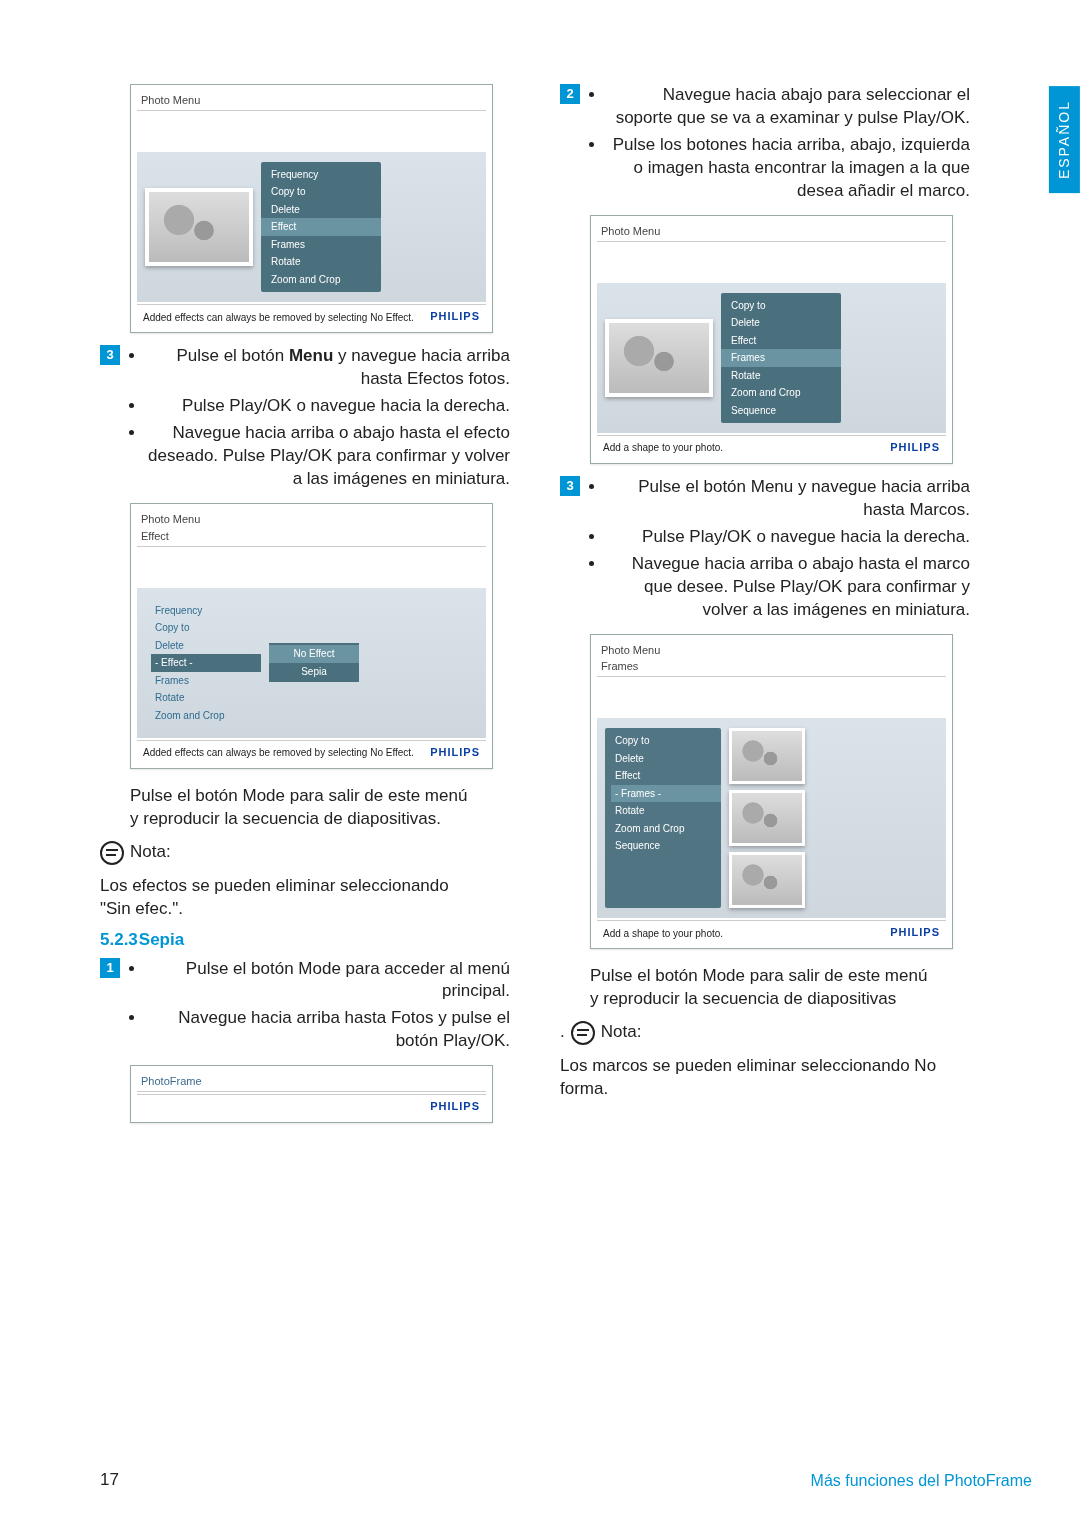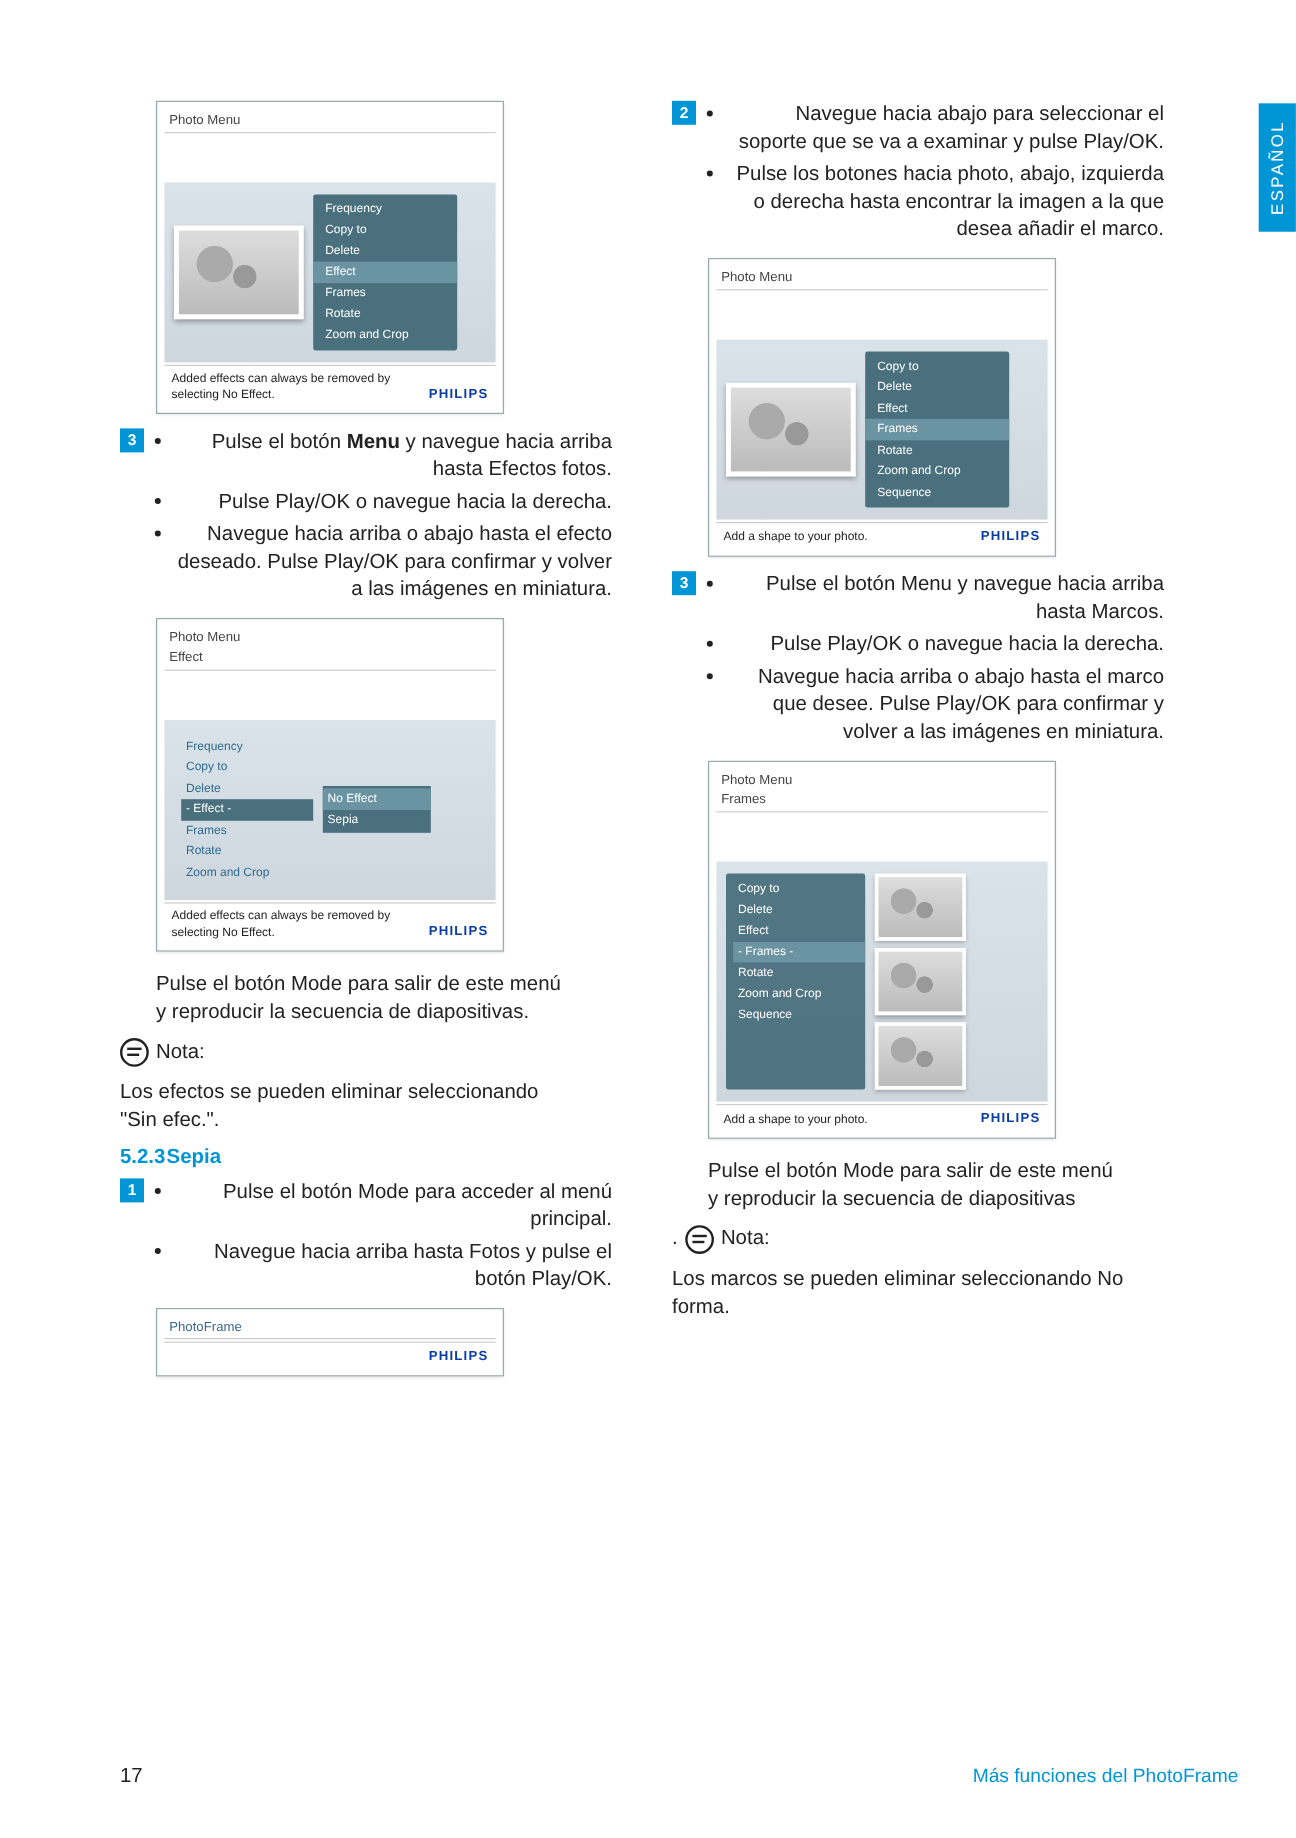--- a/index.html
+++ b/index.html
@@ -23,21 +23,21 @@
   }
   .col {
     width: 410px;
     display: flex;
     flex-direction: column;
   }
   .screenshot {
     border: 1px solid #9aa;
     padding: 6px;
     background: #fff;
-    width: 290px;
+    width: 363px;
     box-sizing: border-box;
     margin: 4px 0 8px 30px;
     box-shadow: 0 1px 2px rgba(0,0,0,0.1);
   }
   .ss-title {
     font-size: 11px;
     color: #444;
     padding: 2px 4px;
   }
   .ss-sub {
@@ -105,21 +105,21 @@
   .ss-sidemenu div { padding: 2px 4px; }
   .ss-sidemenu .hl { background: #4a6f7d; color:#fff; }
   .ss-popup {
     background: #4a6f7d;
     color:#fff;
     font-size:10px;
     padding: 2px 0;
     width: 90px;
     align-self: center;
   }
-  .ss-popup div { padding: 2px 4px; }
+  .ss-popup div { padding: 2px 4px; text-align: center; }
   .ss-popup .hl { background:#6b94a3; }
   .ss-note {
     display:flex;
     justify-content: space-between;
     align-items: flex-end;
     font-size: 10px;
     padding: 4px 6px 2px;
     border-top: 1px solid #ccc;
     margin-top: 2px;
   }
@@ -310,21 +310,21 @@
 
   </div>
 
   <div class="col">
 
     <div class="step">
       <div class="step-num">2</div>
       <div class="step-body">
         <ul>
           <li>Navegue hacia abajo para seleccionar el soporte que se va a examinar y pulse Play/OK.</li>
-          <li>Pulse los botones hacia photo, abajo, izquierda o derecha hasta encontrar la imagen a la que desea añadir el marco.</li>
+          <li>Pulse los botones hacia arriba, abajo, izquierda o imagen hasta encontrar la imagen a la que desea añadir el marco.</li>
         </ul>
       </div>
     </div>
 
     <div class="screenshot">
       <div class="ss-title">Photo Menu</div>
       <div style="border-top:1px solid #ccc"></div>
       <div class="ss-body">
         <div class="ss-thumb"></div>
         <div class="ss-menu">

